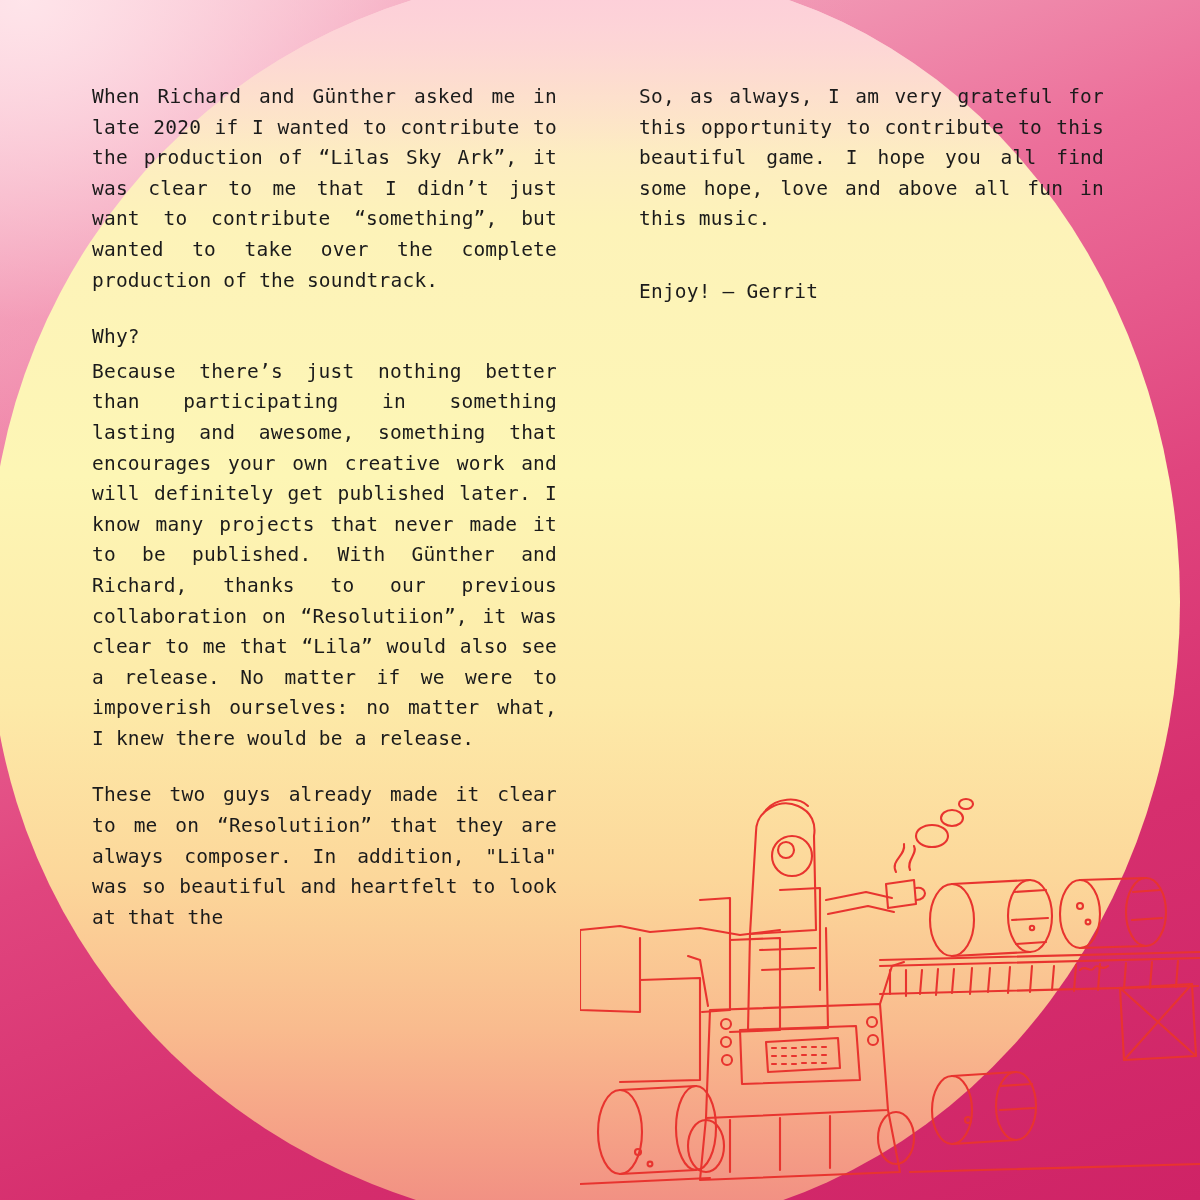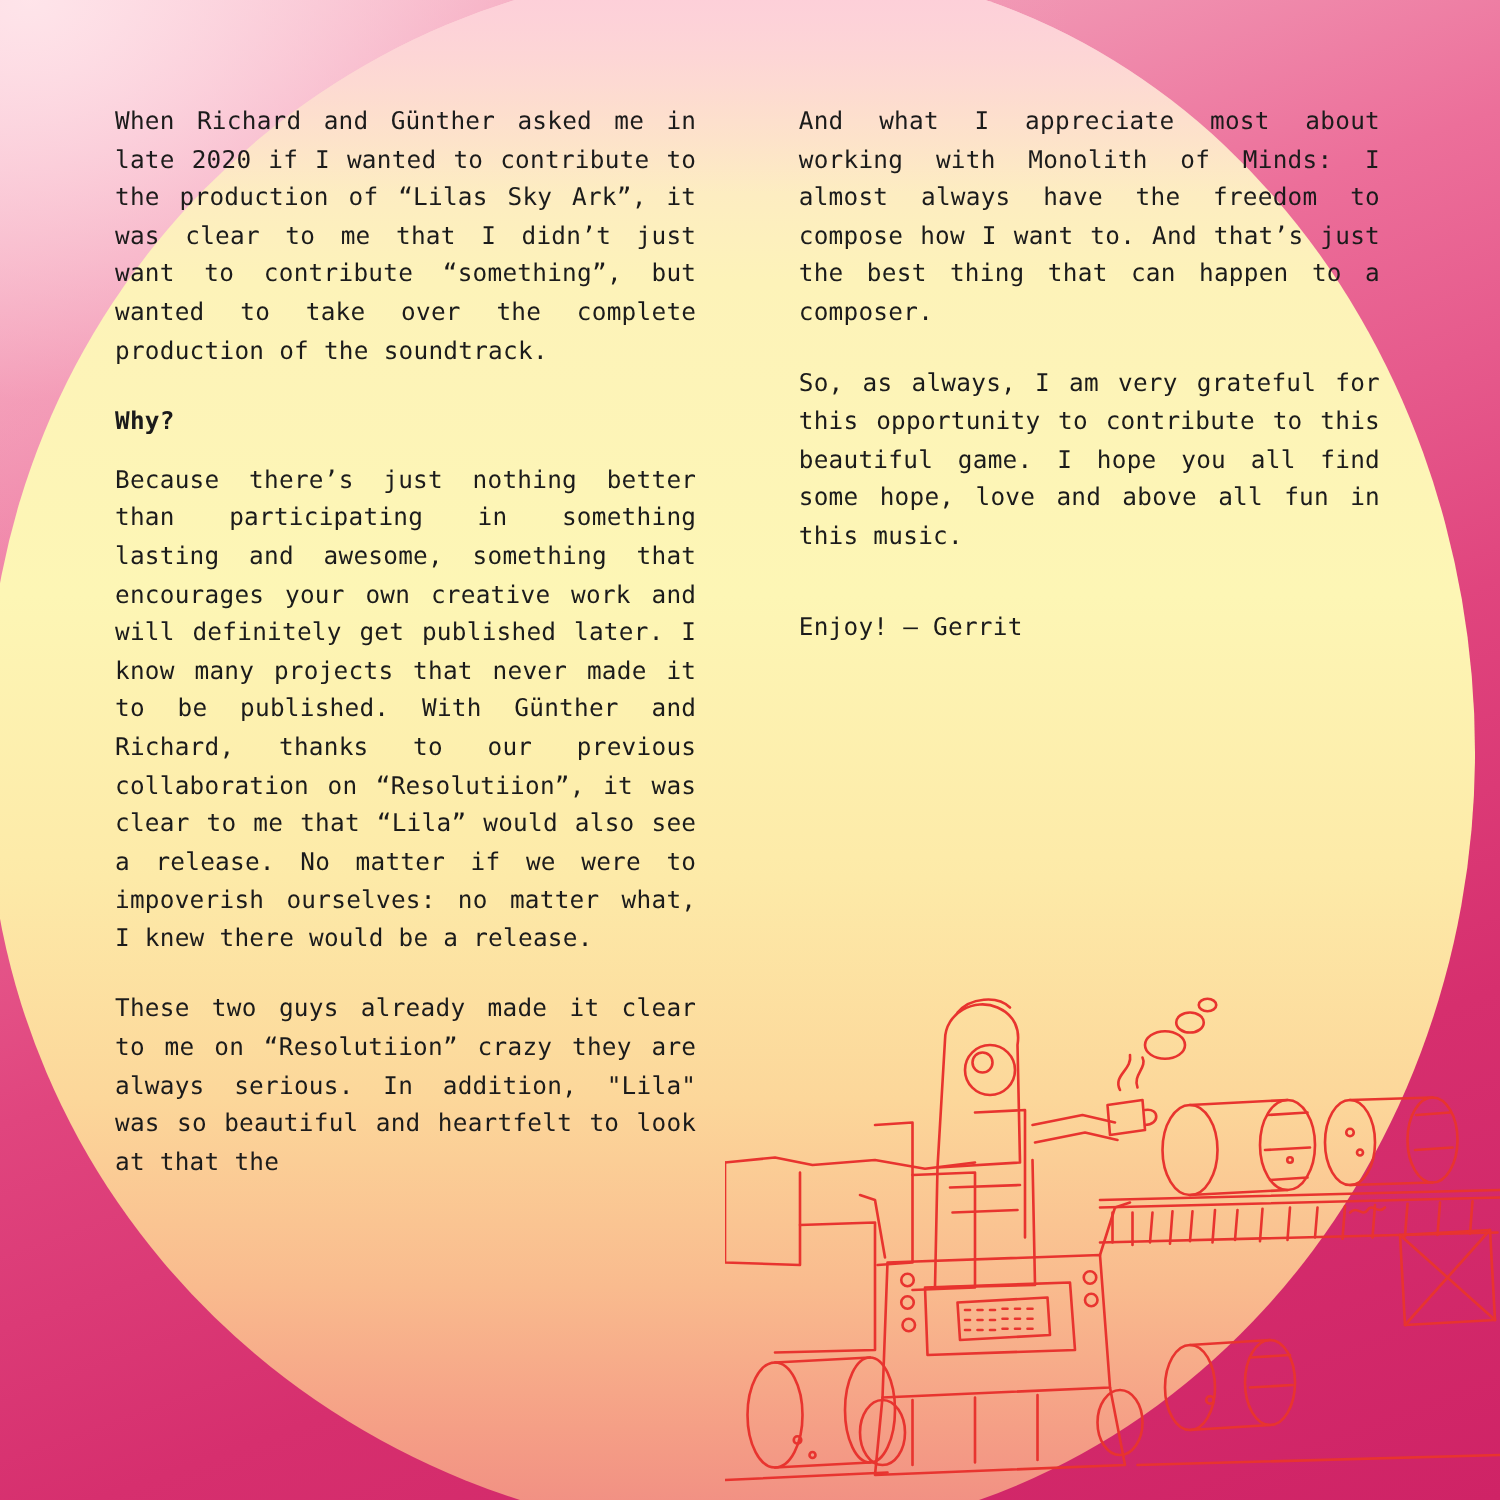--- a/index.html
+++ b/index.html
@@ -72,21 +72,21 @@
   .para {
     color: #1b1b1b;
     font-size: 19.5px;
     line-height: 30.6px;
     letter-spacing: 0.2px;
     text-align: justify;
     margin: 0 0 26px 0;
     white-space: pre-wrap;
     font-family: "DejaVu Sans Mono", monospace;
   }
-  .para.tight { margin-bottom: 16px; font-weight: bold; }
+  .para.tight { margin-bottom: 4px; }
   .col.right .para { text-align: justify; }
   .signoff { text-align: left; margin-top: 42px; }
   
   .illustration {
     position: absolute;
     left: 580px;
     top: 780px;
     width: 620px;
     height: 420px;
   }
@@ -102,24 +102,23 @@
 
   <div class="page-lens">
     <div class="lens-top-fade"></div>
   </div>
 
   <div class="columns">
     <div class="col left">
       <p class="para">When Richard and Günther asked me in late 2020 if I wanted to contribute to the production of “Lilas Sky Ark”, it was clear to me that I didn’t just want to contribute “something”, but wanted to take over the complete production of the soundtrack.</p>
       <p class="para tight">Why?</p>
       <p class="para">Because there’s just nothing better than participating in something lasting and awesome, something that encourages your own creative work and will definitely get published later. I know many projects that never made it to be published. With Günther and Richard, thanks to our previous collaboration on “Resolutiion”, it was clear to me that “Lila” would also see a release. No matter if we were to impoverish ourselves: no matter what, I knew there would be a release.</p>
-      <p class="para">These two guys already made it clear to me on “Resolutiion” crazy they are always serious. In addition, "Lila" was so beautiful and heartfelt to look at that the</p>
+      <p class="para">These two guys already made it clear to me on “Resolutiion” that they are always composer. In addition, "Lila" was so beautiful and heartfelt to look at that the</p>
     </div>
     <div class="col right">
-      <p class="para">And what I appreciate most about working with Monolith of Minds: I almost always have the freedom to compose how I want to. And that’s just the best thing that can happen to a composer.</p>
       <p class="para">So, as always, I am very grateful for this opportunity to contribute to this beautiful game. I hope you all find some hope, love and above all fun in this music.</p>
       <p class="para signoff">Enjoy! — Gerrit</p>
     </div>
   </div>
 
   <div class="illustration">
     <span class="sr">Line drawing of a robot character at a console inside a cavern with barrels and crates</span>
     <svg width="620" height="420" viewBox="0 0 620 420" fill="none" xmlns="http://www.w3.org/2000/svg">
       <g stroke="#e8342f" stroke-width="2.1" fill="none" stroke-linecap="round" stroke-linejoin="round">
 

